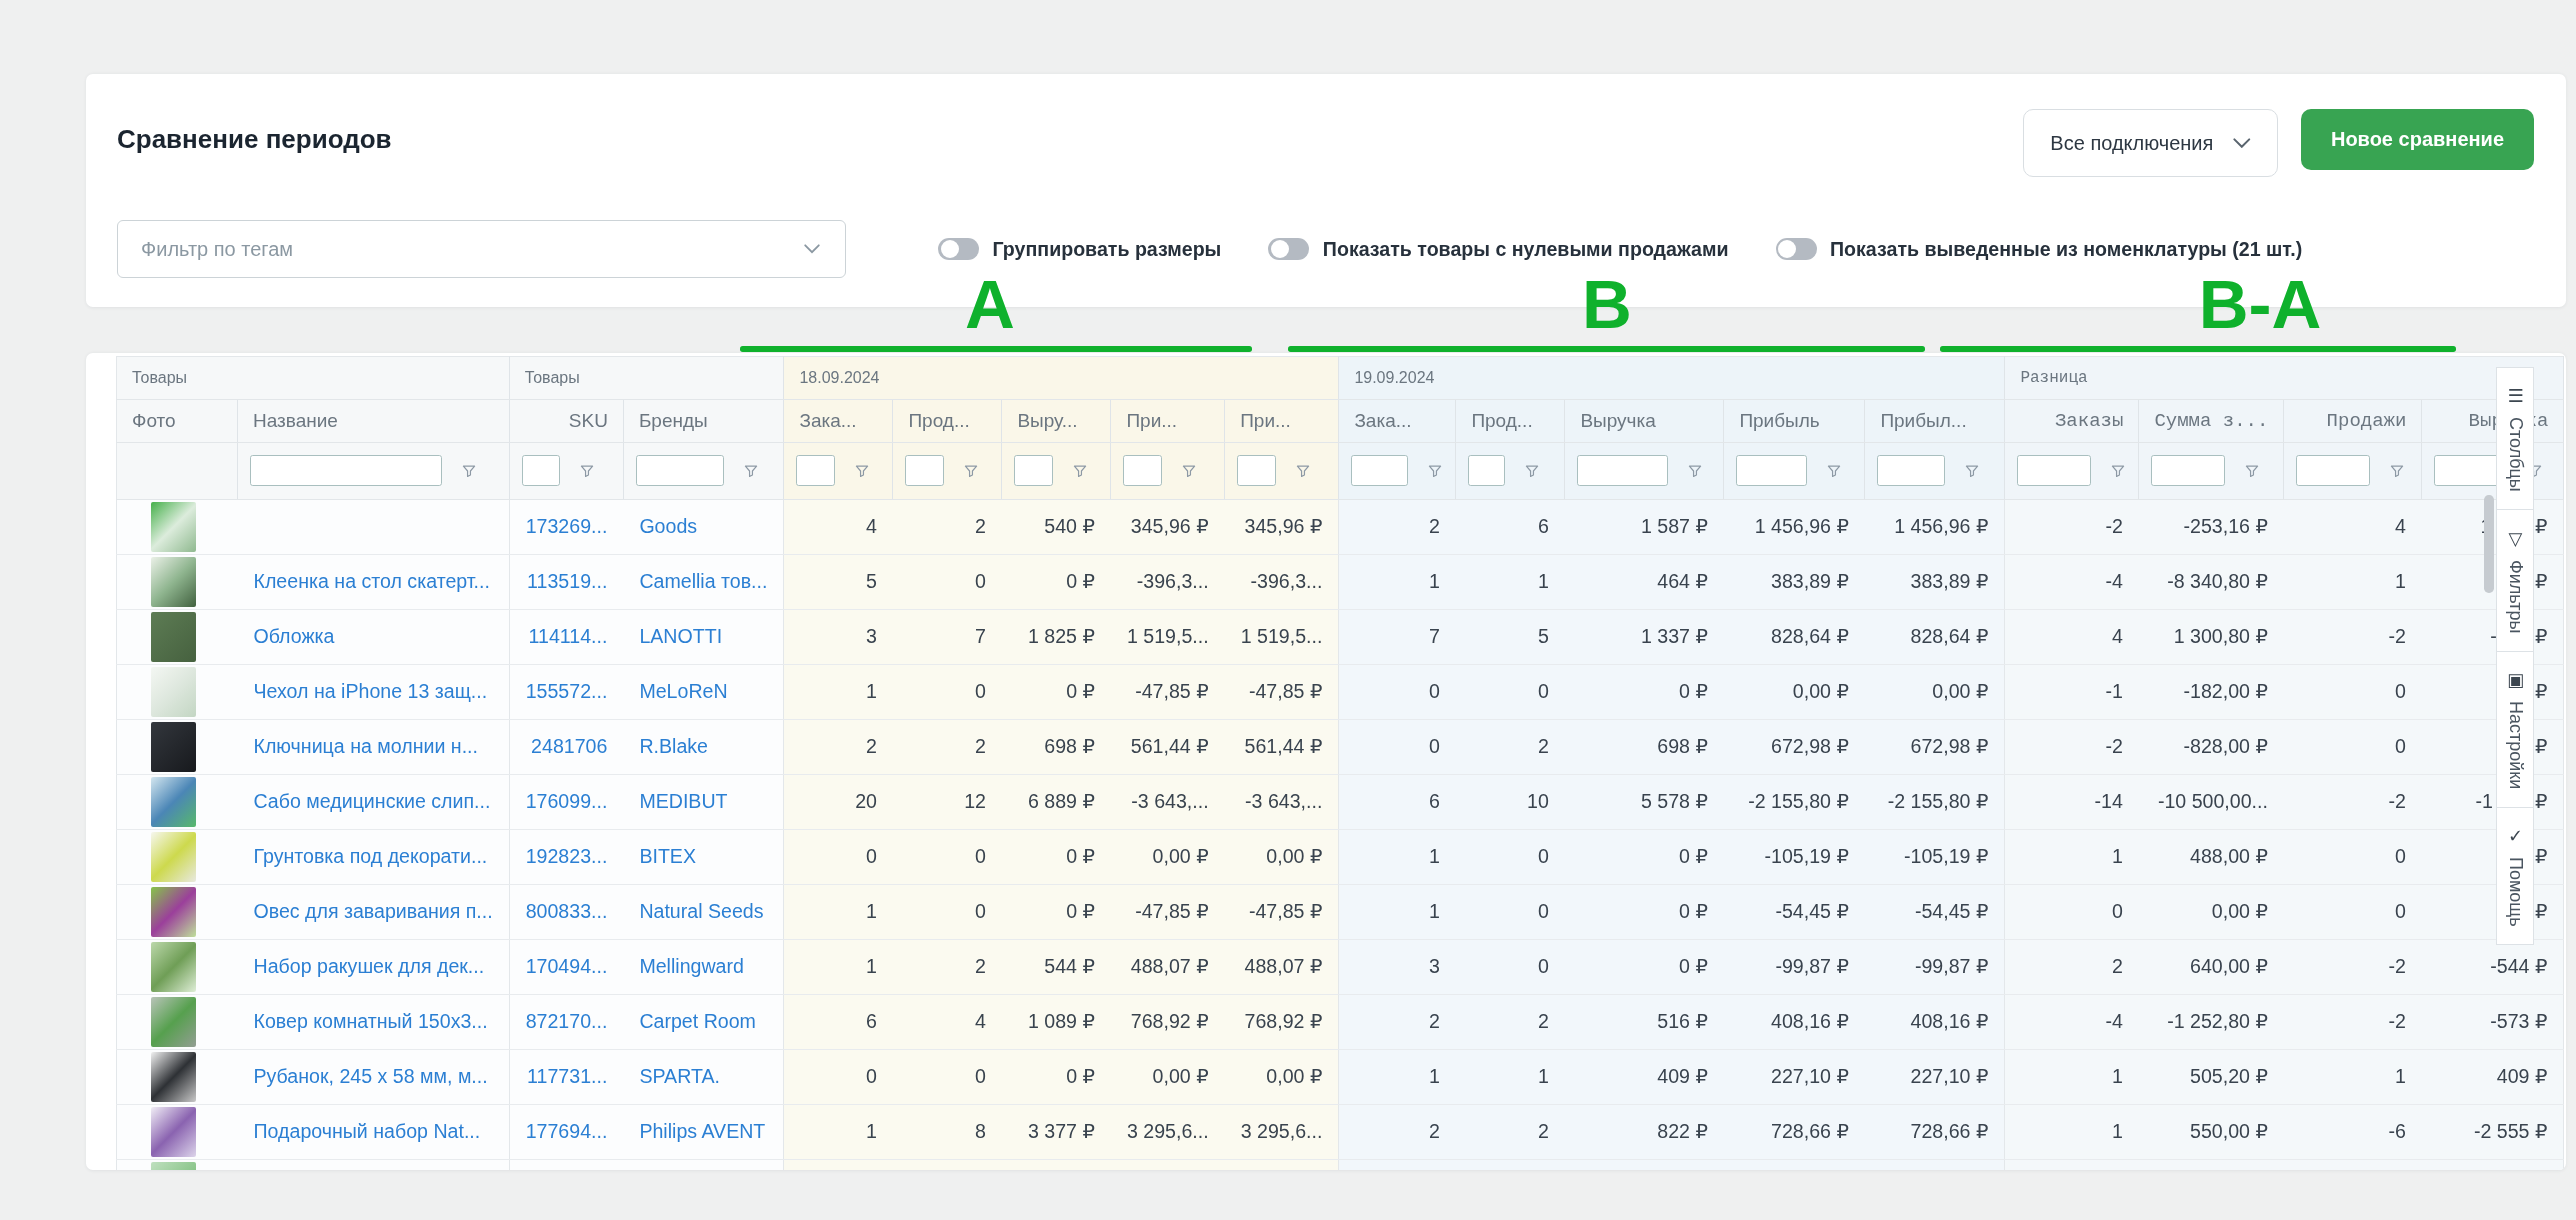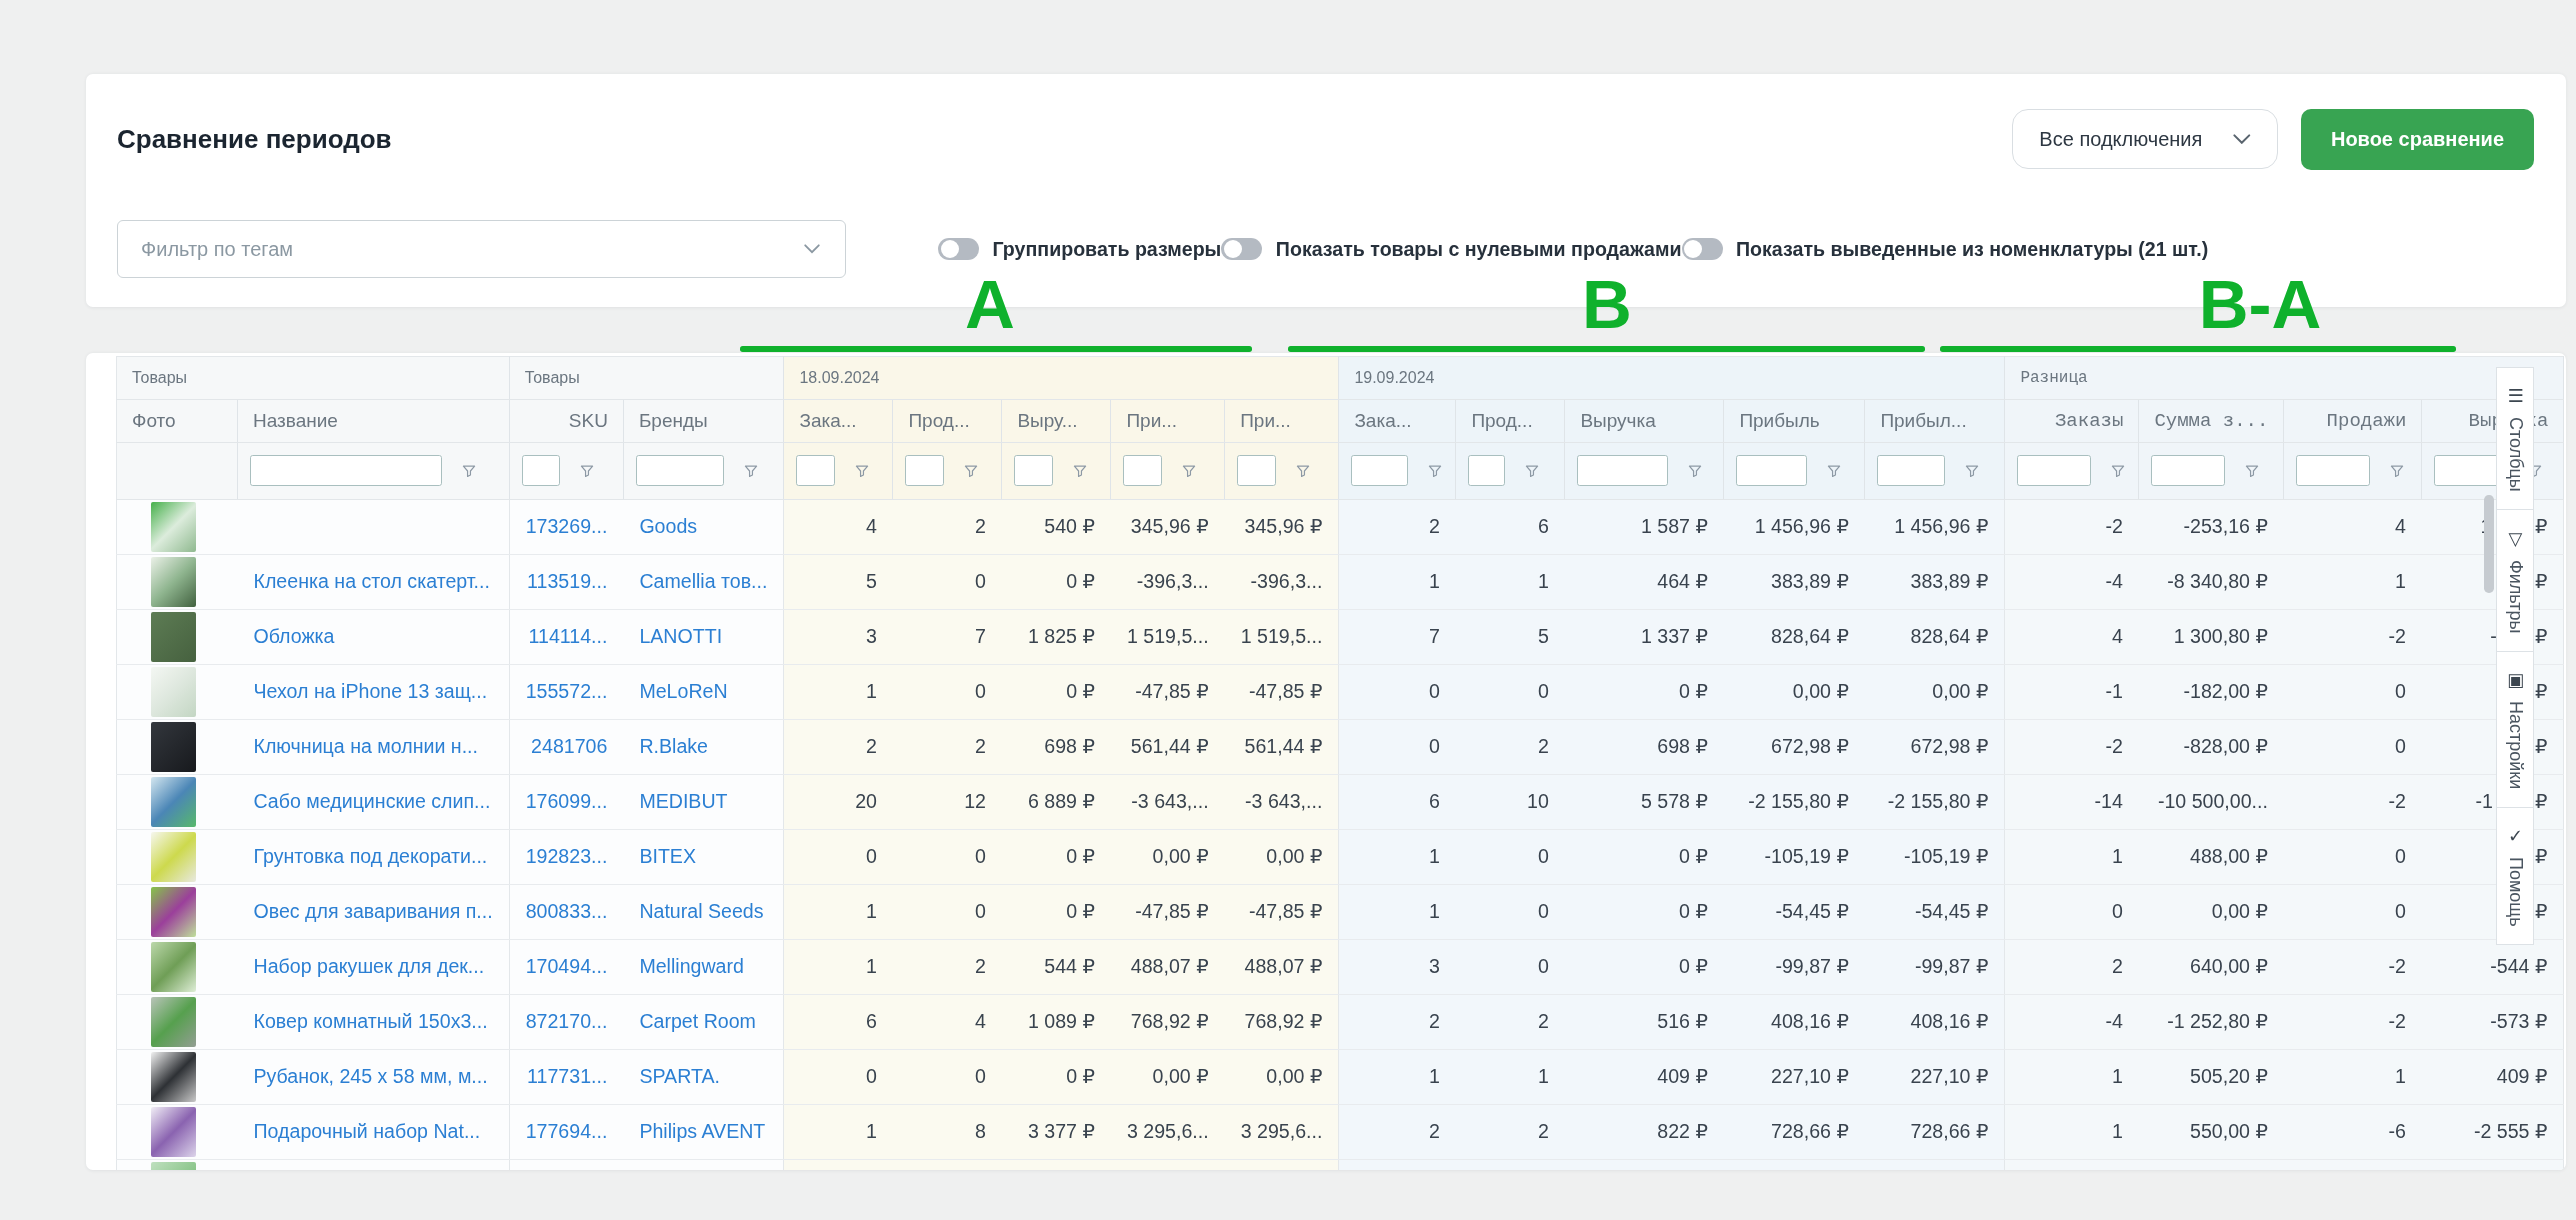--- a/index.html
+++ b/index.html
@@ -8,37 +8,37 @@
     font-family:"Liberation Sans","DejaVu Sans",sans-serif;
     background:#eff0f0; position:relative; overflow:hidden;
     color:#2d3742;
   }
   .card { position:absolute; background:#fff; border-radius:6.8px; box-shadow:0 0.7px 3.4px rgba(30,40,50,.07);margin-left:28px; }
   
   #header-card { left:58px; top:74px; width:2480px; height:233px; }
   .page-title { position:absolute; left:31px; top:50px; font-size:26px; font-weight:700; color:#1b2530; }
   .header-actions { position:absolute; right:32px; top:35px; display:flex; gap:23px; }
   .btn-outline {
-    height:60px; padding:0 26px; background:#fff; border:1.4px solid #d9dee2; border-radius:16px;
-    font-size:20px; color:#2d3742; display:flex; align-items:center; gap:31px; cursor:pointer;
+    height:68px; padding:0 26px; background:#fff; border:1.4px solid #d9dee2; border-radius:10px;
+    font-size:20px; color:#2d3742; display:flex; align-items:center; gap:20px; cursor:pointer;
     font-family:inherit;
   }
   .btn-green {
     height:61px; padding:0 30px; background:#38a452; border:none; border-radius:10px;
     font-size:20px; font-weight:700; color:#fff; cursor:pointer; font-family:inherit;
   }
   .chev { width:17.6px; height:10.8px; display:inline-block; }
   .chev svg { display:block; }
   .tag-select {
     position:absolute; left:31px; top:146px; width:729px; height:58px;
     border:1.4px solid #ccd3d7; border-radius:6px; background:#fff;
     display:flex; align-items:center; justify-content:space-between; padding:16px 23px; cursor:pointer;
   }
   .tag-select .ph { font-size:20px; color:#8b98a2; }
-  .toggle-bar { position:absolute; left:852px; top:146px; height:58px; display:flex; align-items:center; }
+  .toggle-bar { position:absolute; left:852px; top:146px; height:58px; display:flex; align-items:center; gap:47px; }
   .toggle-item { display:flex; align-items:center; gap:13.5px; }
   .switch { width:41px; height:22px; border-radius:11.5px; background:#b4bac2; position:relative; flex:0 0 auto; cursor:pointer; }
   .switch .knob { position:absolute; left:2.7px; top:2px; width:18px; height:18px; border-radius:50%; background:#fff; }
   .toggle-item .tlabel { font-size:19.6px; font-weight:600; color:#27313c; white-space:nowrap; }
   
   .annot { position:absolute; z-index:30; color:#0fb12c; font-weight:700; pointer-events:none; }
   .annot.letter { font-size:69px; line-height:1; transform:translateX(-50%); }
   #annot-a { left:990px; top:270px; }
   #annot-b { left:1607px; top:270px; }
   #annot-ba { left:2260px; top:270px; }

